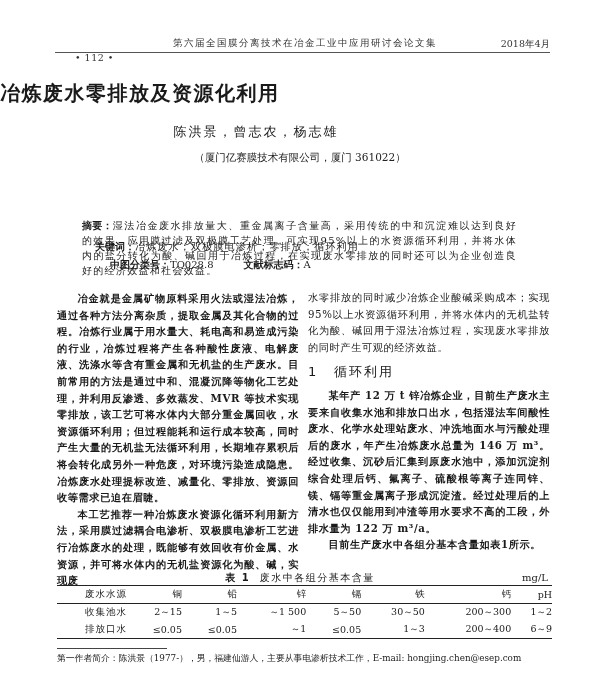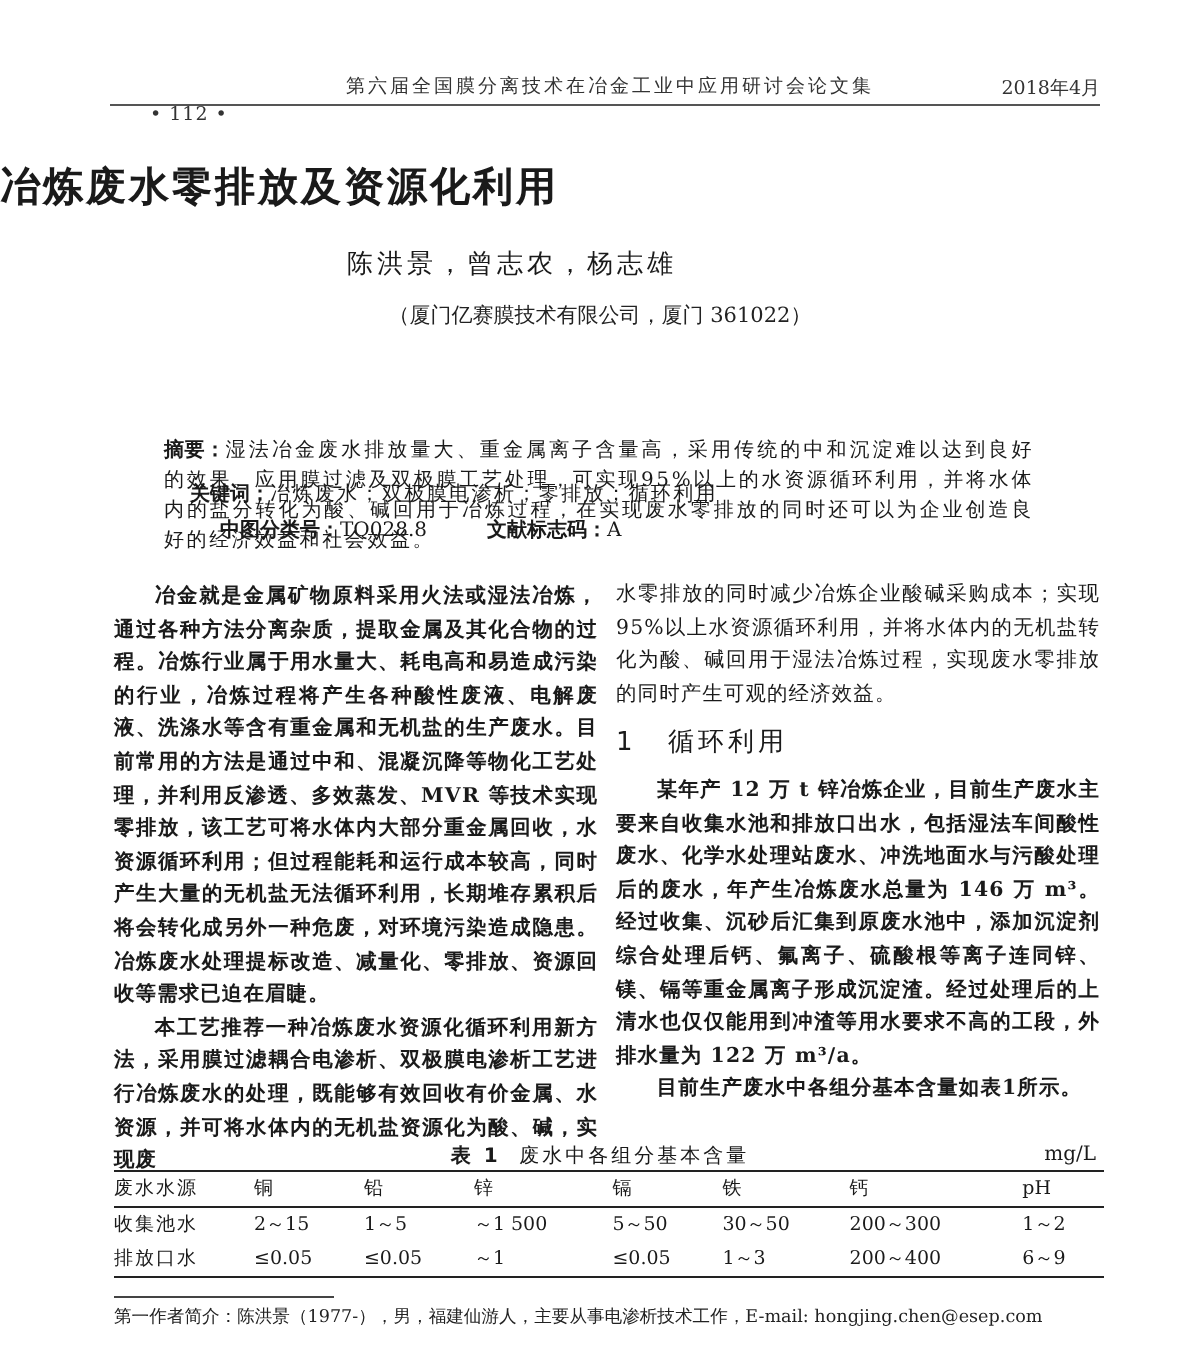--- a/index.html
+++ b/index.html
@@ -29,21 +29,21 @@
     .col p { margin: 0; }
     .col .indent { text-indent: 2em; font-weight: bold; }
     .sec { font-size: 13px; margin: 8px 0 6px 0; letter-spacing: 2px; font-family: "DejaVu Sans", "Liberation Sans", sans-serif; }
     .sec .num { display: inline-block; width: 26px; }
 
     
     .tcap { position: absolute; left: 0; width: 600px; top: 571px; text-align: center; font-size: 10px; letter-spacing: 1.5px; }
     .tcap .lbl { font-weight: bold; font-family: "DejaVu Sans", "Liberation Sans", sans-serif; }
     .tunit { position: absolute; right: 52px; top: 572px; font-size: 10px; }
     table.comp { position: absolute; left: 57px; top: 585px; width: 495px; border-collapse: collapse; font-size: 9.5px; }
-    table.comp th, table.comp td { text-align: left; font-weight: normal; height: 17px; padding: 0; }
+    table.comp th, table.comp td { text-align: right; font-weight: normal; height: 17px; padding: 0; }
     table.comp thead tr { border-top: 1.2px solid #222; border-bottom: 0.8px solid #222; }
     table.comp tbody tr:last-child { border-bottom: 1.2px solid #222; }
     table.comp th:first-child, table.comp td:first-child { width: 70px; letter-spacing: 1px; }
 
     .foot-rule { position: absolute; left: 57px; top: 648px; width: 110px; border-top: 0.8px solid #444; }
     .footnote { position: absolute; left: 57px; top: 653px; width: 495px; font-size: 8.8px; color: #222; white-space: nowrap; }
   </style>
 </head>
 <body>
 

